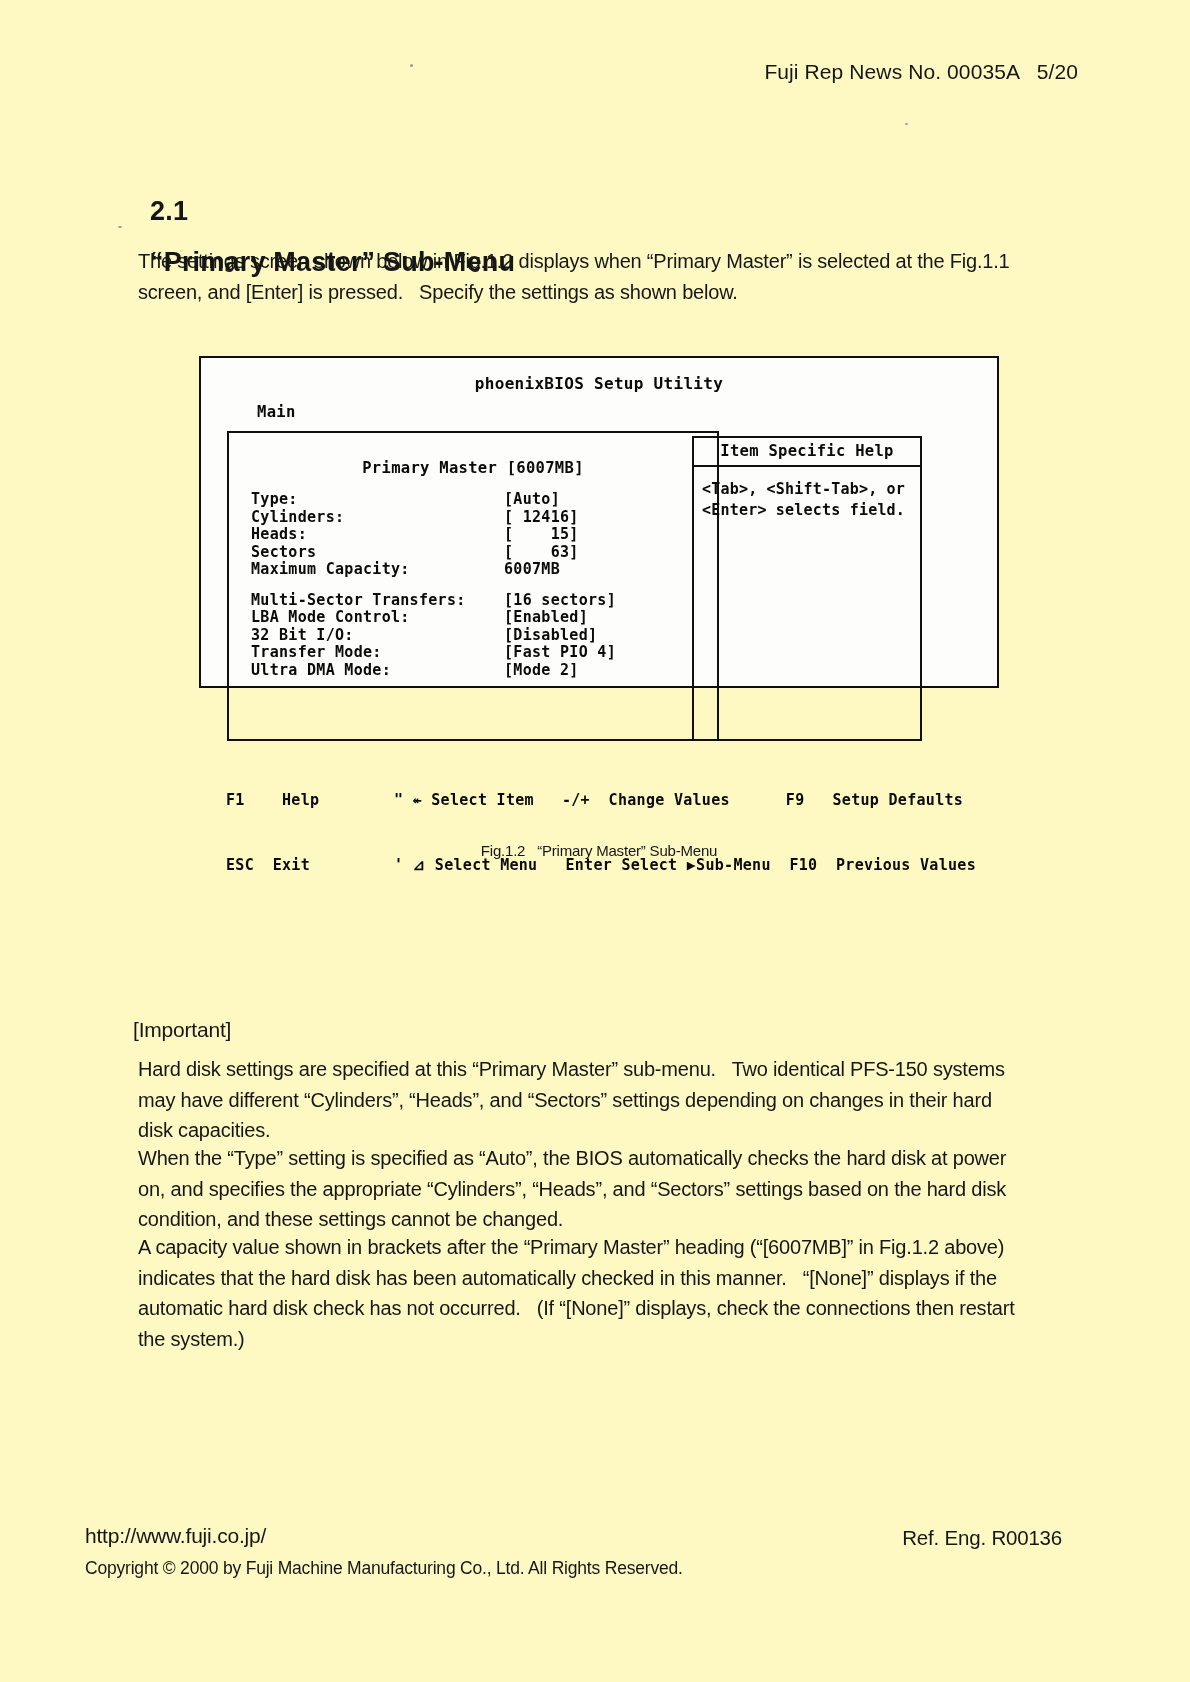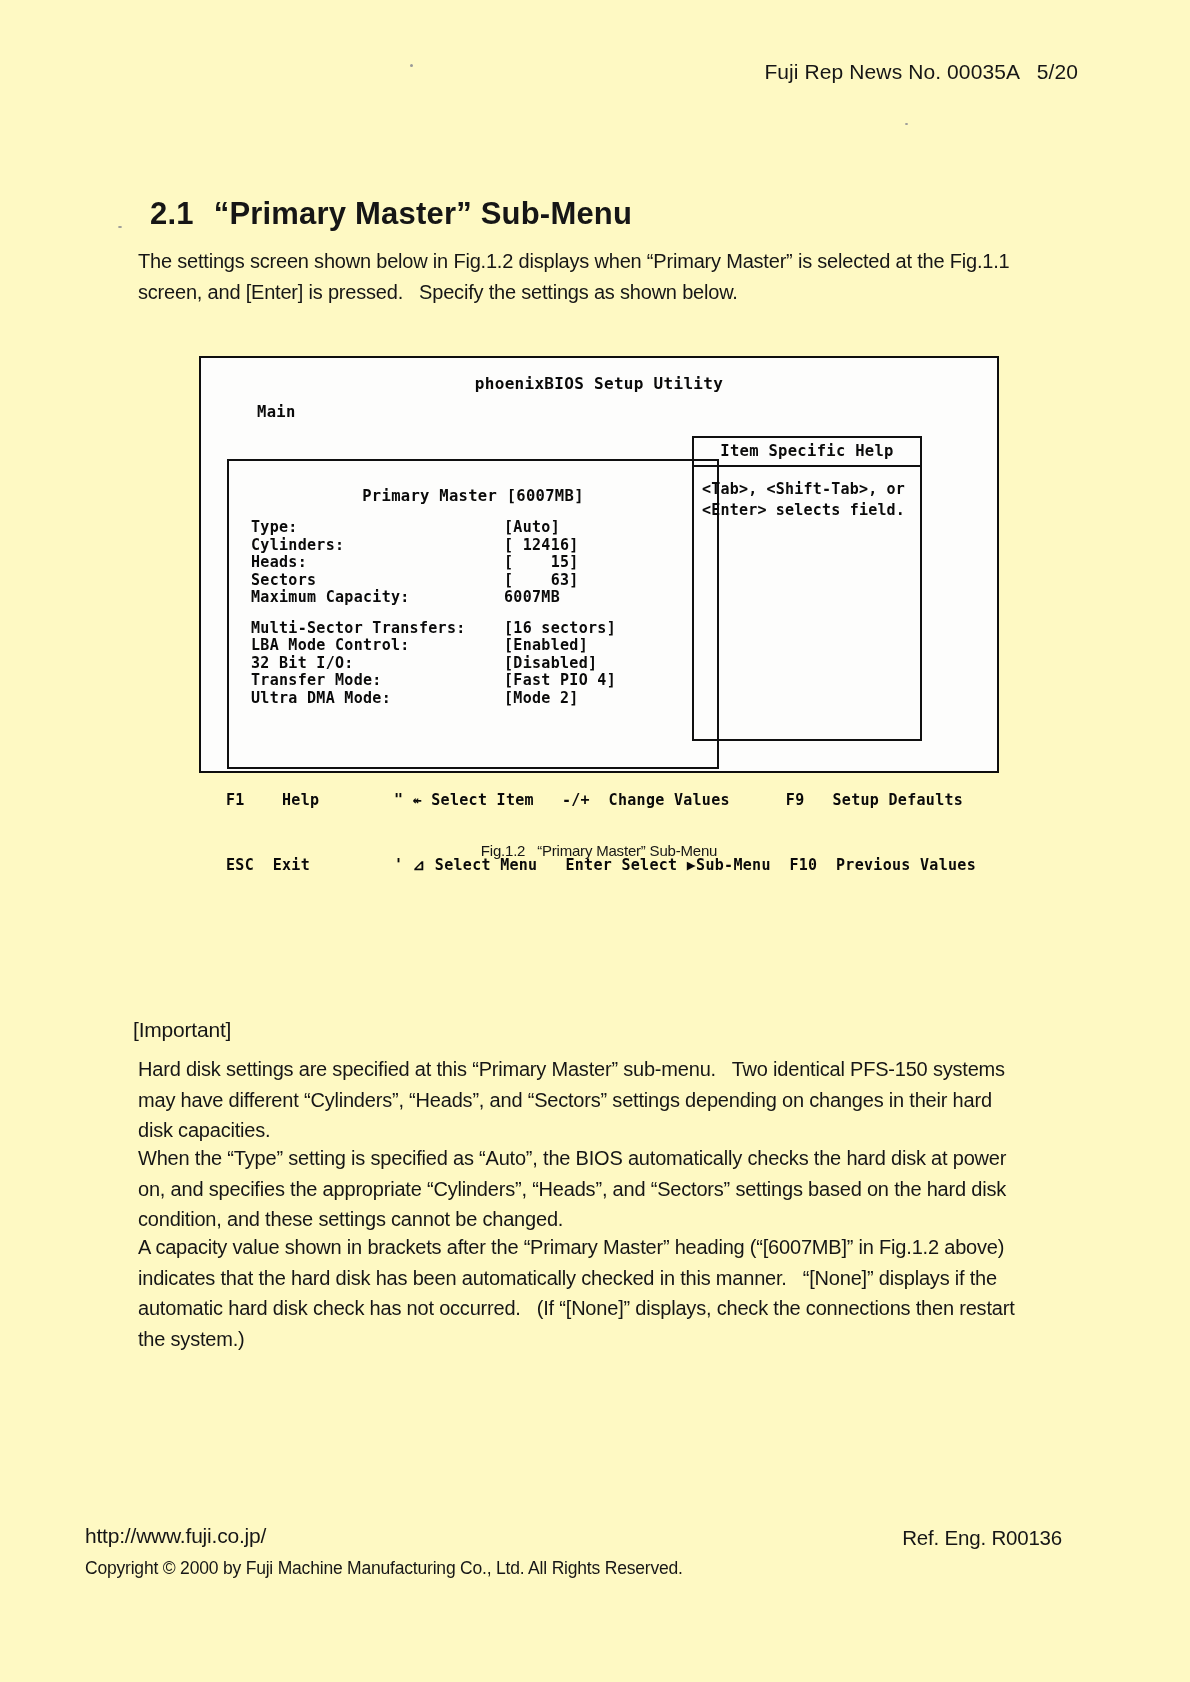--- a/index.html
+++ b/index.html
@@ -14,52 +14,52 @@
     background:#fef9c3;overflow:hidden;
   }
   
   .page-header{
     position:absolute;top:60px;right:112px;
     font-size:21px;letter-spacing:0.1px;white-space:pre;
   }
   
   .sec-heading{
     position:absolute;top:196px;left:150px;
-    font-size:31px;font-weight:bold;letter-spacing:0.2px;
-    display:flex;gap:20px;
+    font-size:27px;font-weight:bold;letter-spacing:0.2px;
+    display:flex;gap:20px;flex-direction:column;
   }
   
   .body{
     position:absolute;left:138px;width:985px;margin:0;
     font-size:20px;line-height:30.5px;letter-spacing:-0.2px;
     white-space:pre-wrap;
   }
   .intro{top:246px;}
   .usekeys{top:928px;}
   .imp-label{position:absolute;top:1018px;left:133px;font-size:21px;letter-spacing:-0.2px;}
   .imp1{top:1054px;}
   .imp2{top:1143px;}
   .imp3{top:1232px;}
   
   .fig-box{
-    position:absolute;top:356px;left:199px;width:800px;height:417px;
+    position:absolute;top:356px;left:199px;width:800px;height:332px;
     border:2.5px solid #0e0e0e;box-sizing:border-box;background:#fdfdfc;
     font-family:"DejaVu Sans Mono","Liberation Mono",monospace;
     font-weight:bold;color:#0a0a0a;
   }
   .bios-title{
     position:absolute;top:16px;left:0;width:100%;text-align:center;
     font-size:16px;letter-spacing:0.3px;
   }
   .bios-tab{
     position:absolute;top:45px;left:56px;font-size:15.5px;letter-spacing:0.3px;
   }
   .settings-box{
     position:absolute;left:26px;top:73px;width:492px;height:310px;
-    border:2px solid #101010;box-sizing:border-box;margin-top:28px;
+    border:2px solid #101010;box-sizing:border-box;
   }
   .pm-title{
     position:absolute;top:26px;left:0;width:100%;text-align:center;
     font-size:15.5px;letter-spacing:0.3px;
   }
   .rows{position:absolute;top:58px;left:22px;right:6px;}
   .srow{display:flex;font-size:15px;line-height:17.5px;letter-spacing:0.3px;}
   .srow .lbl{width:253px;white-space:pre;flex:none;}
   .srow .val{white-space:pre;}
   .row-gap{height:13px;}

